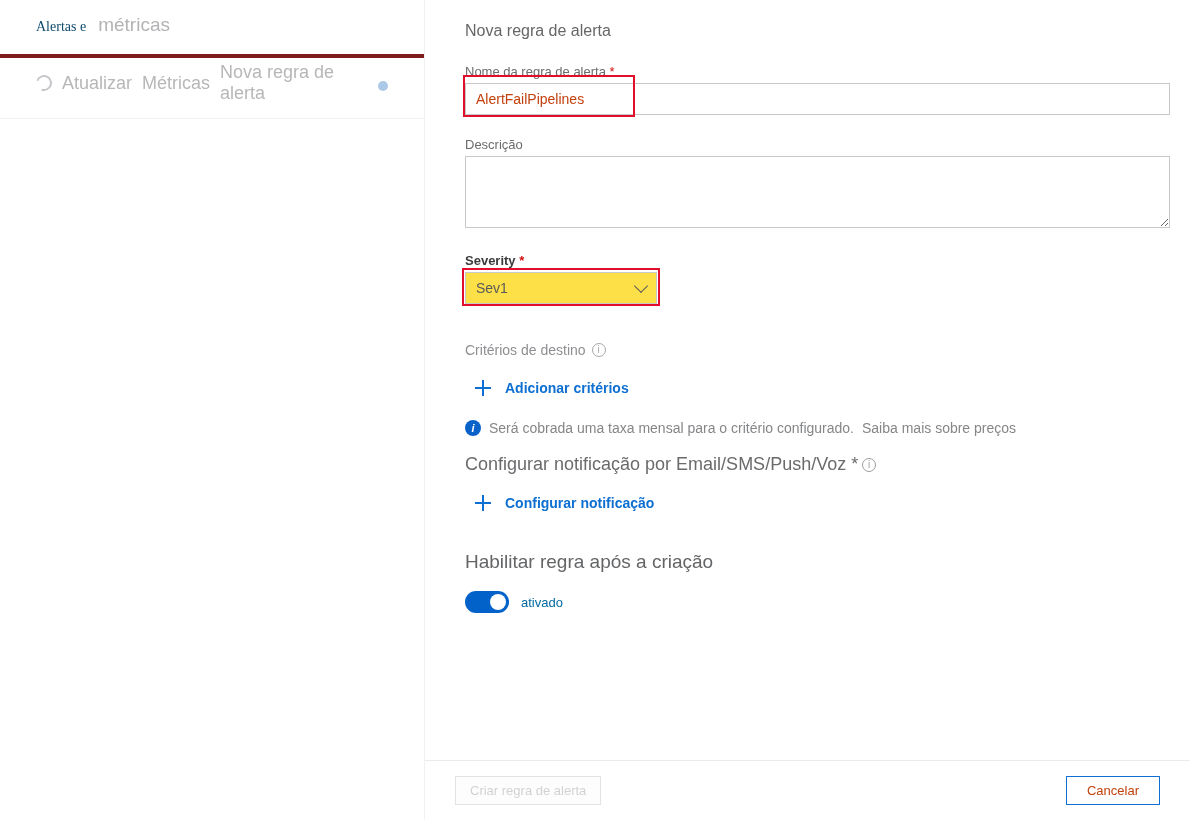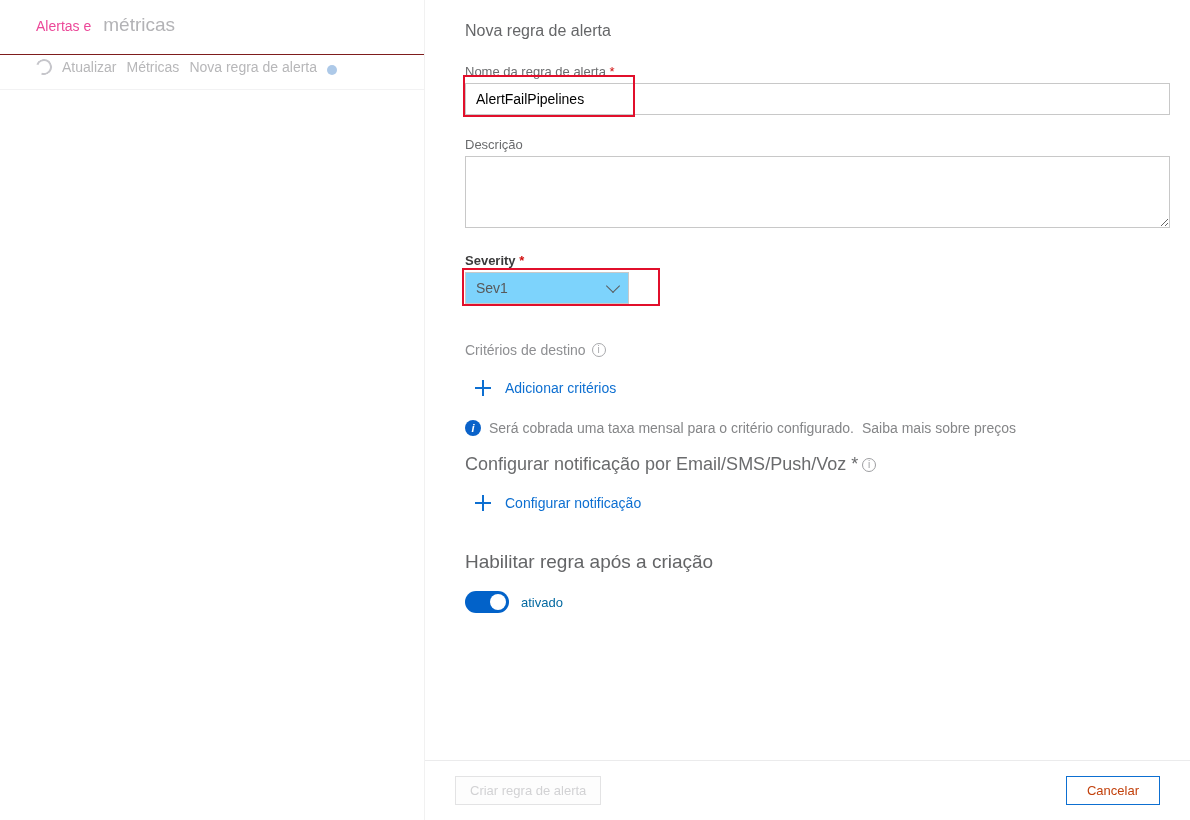--- a/index.html
+++ b/index.html
@@ -26,36 +26,37 @@
     padding: 0;
     color: #999;
   }
   .left-header {
     display: flex;
     align-items: baseline;
     gap: 12px;
     padding: 14px 36px 18px 36px;
   }
   .left-header .title1 {
-    color: #ec4899;
-    font-size: 14px;
+    color: #0c4a6e;
+    font-size: 14px;
+    font-family: Liberation Serif, serif;
   }
   .left-header .title2 {
     color: #b3b3b6;
     font-size: 19px;
   }
   .left-toolbar {
     display: flex;
     align-items: center;
     gap: 10px;
     padding: 4px 36px 14px 36px;
-    border-top: 1px solid #7f1d1d;
+    border-top: 4px solid #7f1d1d;
     border-bottom: 1px solid #f2f2f3;
     color: #b7b7b9;
-    font-size: 14px;
+    font-size: 18px;
   }
   .refresh-icon {
     width: 16px;
     height: 16px;
     border: 2px solid #c6c6cb;
     border-radius: 50%;
     border-left-color: transparent;
     transform: rotate(-25deg);
     position: relative;
     flex: 0 0 auto;
@@ -88,21 +89,21 @@
   }
   .required-star { color: #d10e0e; }
 
   .text-input {
     width: 100%;
     height: 32px;
     border: 1px solid #c8c8c8;
     padding: 4px 10px;
     font-size: 14px;
     font-family: inherit;
-    color: #000000;
+    color: #c2410c;
   }
   .name-wrap {
     position: relative;
     margin-bottom: 22px;
   }
   .red-box-name {
     position: absolute;
     top: -8px;
     left: -2px;
     width: 172px;
@@ -119,30 +120,30 @@
   .severity-label {
     font-weight: 600;
     color: #3b3b3c;
     margin-bottom: 4px;
   }
   .severity-wrap {
     position: relative;
     margin-bottom: 38px;
   }
   .select-box {
-    width: 164px;
+    width: 192px;
     height: 32px;
     border: 1px solid #c8c8c8;
     display: flex;
     align-items: center;
     justify-content: space-between;
     padding: 0 10px;
     font-size: 14px;
     color: #58595a;
-    background: #7dd3fc;
+    background: #fde047;
   }
   .chevron-down {
     width: 10px; height: 10px;
     border-right: 1.5px solid #5b5c5d;
     border-bottom: 1.5px solid #5b5c5d;
     transform: rotate(45deg);
     margin-bottom: 4px;
   }
   .red-box-sev {
     position: absolute;
@@ -175,20 +176,21 @@
   }
 
   .add-row {
     display: flex;
     align-items: center;
     gap: 14px;
     color: #0d6fd1;
     font-size: 14px;
     margin: 0 0 24px 10px;
     cursor: pointer;
+    font-weight: bold;
   }
   .plus-icon {
     width: 16px; height: 16px;
     position: relative;
   }
   .plus-icon::before, .plus-icon::after {
     content: "";
     position: absolute;
     background: #0d6fd1;
   }

